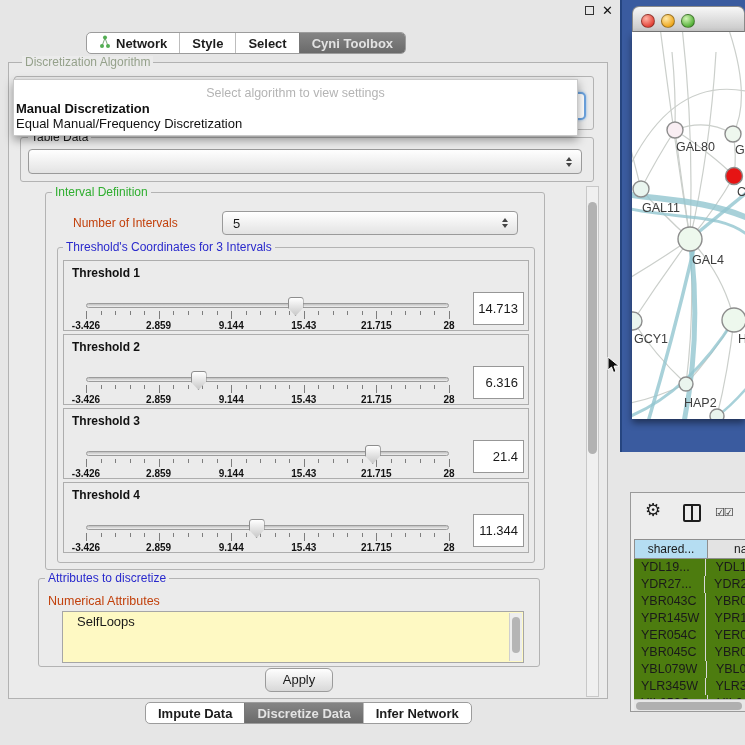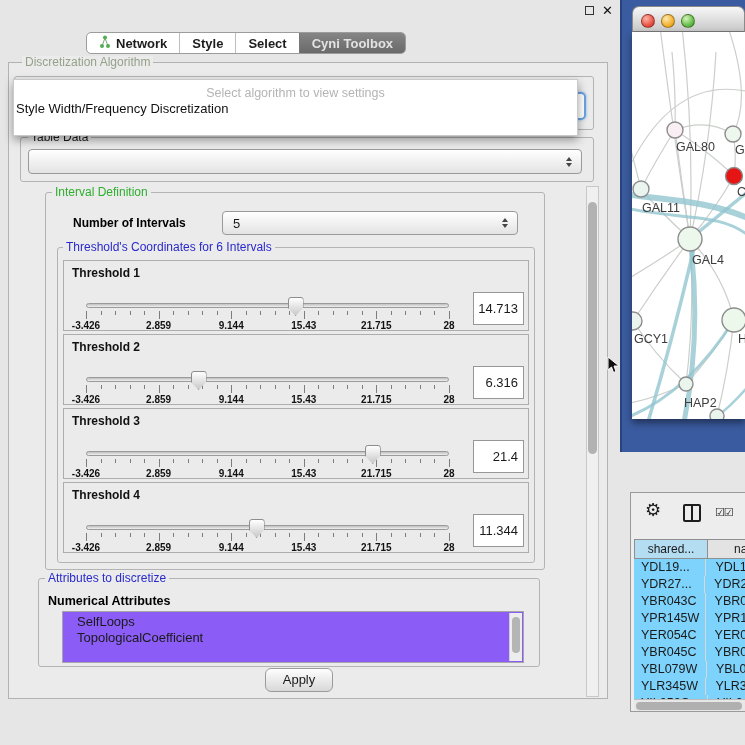--- a/index.html
+++ b/index.html
@@ -39,37 +39,37 @@
   .pop-hint{text-align:center;font-size:12.5px;color:#b4b4b4;line-height:15px}
   .pop-opt{font-size:13px;line-height:15px;padding-left:2px;color:#111}
   .pop-opt.hl{font-weight:bold}
 
   .focus-ring{left:26px;top:92px;width:560px;height:28px;border:2px solid #6ba2de;border-radius:5px;
               background:#fff;box-shadow:0 0 3px #86b6e8;z-index:10}
 
   .vscroll{left:586px;top:186px;width:13px;height:511px;background:#f0f0f0;border:1px solid #c8c8c8}
   .vthumb{left:588px;top:202px;width:9px;height:252px;border-radius:5px;background:#b2b2b2;z-index:5}
 
-  .bold-label{font-size:12px;font-weight:bold;color:#000000}
+  .bold-label{font-size:12px;font-weight:normal;color:#c2410c}
 
   
   .tpanel{position:absolute;left:63px;width:466px;height:71px;border:1px solid #adadad;background:#ebebeb;box-sizing:border-box}
   .ttitle{position:absolute;left:8px;top:5px;font-size:12px;font-weight:bold;color:#111}
   .track{position:absolute;left:22px;top:42px;width:363px;height:5px;border-radius:3px;
          background:linear-gradient(#bfbfbf,#f0f0f0);border:1px solid #9b9b9b;box-sizing:border-box}
   .thumb{position:absolute;top:36px;width:16px;height:19px;background:linear-gradient(#ffffff,#c9c9c9);
          border:1px solid #8d8d8d;border-radius:3px;box-sizing:border-box;
          clip-path:polygon(0 0,100% 0,100% 55%,50% 100%,0 55%)}
   .tick{position:absolute;top:50px;width:1px;height:4px;background:#7d7d7d}
   .tick.major{height:8px}
   .ticklabel{position:absolute;top:59px;transform:translateX(-50%);font-size:10px;font-weight:700;color:#111;white-space:nowrap}
   .vbox{position:absolute;left:409px;top:31px;width:51px;height:33px;background:#fff;border:1px solid #979797;
         font-size:13px;text-align:right;line-height:31px;padding-right:5px;box-sizing:border-box}
 
-  .listbox{left:62px;top:611px;width:462px;height:52px;background:#8b5cf6;border:1px solid #a6a6a6;overflow:hidden}
+  .listbox{left:62px;top:611px;width:462px;height:52px;background:#fef9c3;border:1px solid #a6a6a6;overflow:hidden}
   .listbox .item{font-size:13px;line-height:16px;padding-left:14px;white-space:nowrap}
   .list-scroll{position:absolute;right:1px;top:1px;width:12px;height:48px;background:#ededed;border-left:1px solid #cfcfcf}
   .list-thumb{position:absolute;right:2px;top:4px;width:8px;height:36px;border-radius:4px;background:#b5b5b5}
 
   .applybtn{left:265px;top:668px;width:68px;height:24px;background:linear-gradient(#fefefe,#d8d8d8);
             border:1px solid #9b9b9b;border-radius:6px;font-size:13px;text-align:center;line-height:22px}
 
   
   .net-frame{left:620px;top:0;width:125px;height:452px;background:#3a5b9f;border-left:2px solid #26457f}
   .mac-bar{left:632px;top:6px;width:113px;height:26px;border-radius:7px 7px 0 0;
@@ -84,21 +84,21 @@
   .tp-strip{left:620px;top:452px;width:125px;height:40px;background:#e4e4e4;border-top:1px solid #bdbdbd;
             font-size:13px;color:#222;line-height:38px;padding-left:25px}
   .tp-box{left:630px;top:492px;width:116px;height:220px;background:#ededed;border:1px solid #9a9a9a;overflow:hidden}
   .gear{position:absolute;left:14px;top:6px;font-size:18px;color:#1d1d1d}
   .split-ic{position:absolute;left:52px;top:11px;width:14px;height:14px;border:2px solid #1d1d1d;border-radius:2px}
   .split-ic:after{content:"";position:absolute;left:50%;top:0;width:2px;height:100%;background:#1d1d1d;transform:translateX(-50%)}
   .checks{position:absolute;left:84px;top:13px;font-size:11px;letter-spacing:-1px;color:#222}
   .th-cell{position:absolute;top:46px;height:20px;border:1px solid #8f8f8f;font-size:12px;line-height:18px;box-sizing:border-box}
   .th1{left:3px;width:74px;background:#b5ddf2;text-align:center}
   .th2{left:76px;width:84px;background:#e3e3e3;padding-left:26px}
-  .rows{position:absolute;left:3px;top:66px;width:112px;height:140px;background:#7dd3fc}
+  .rows{position:absolute;left:3px;top:66px;width:112px;height:140px;background:#4d7c0f}
   .trow{height:17px;font-size:12.5px;line-height:17px;display:flex;white-space:nowrap}
   .c1{width:74px;padding-left:7px;box-sizing:border-box;border-right:1px solid #d8d8d8;overflow:hidden}
   .c2{padding-left:9px;overflow:hidden}
   .hscroll{position:absolute;left:3px;top:206px;width:112px;height:12px;background:#e7e7e7;border-top:1px solid #bbb}
   .hthumb{position:absolute;left:2px;top:2px;width:106px;height:8px;border-radius:4px;background:#b0b0b0}
 
   .cursor{left:607px;top:356px;z-index:99}
 </style>
 </head>
 <body>
@@ -132,21 +132,22 @@
 
   <div class="abs panel"></div>
 
   <div class="abs group" style="left:14px;top:76px;width:580px;height:54px"></div>
   <div class="abs gtitle g-dim" style="left:22px;top:56px;z-index:3">Discretization Algorithm</div>
   <div class="abs focus-ring"></div>
 
   <div class="abs popup">
     <div class="pop-hint">Select algorithm to view settings</div>
     <div>
-        <div class="pop-opt">Style Width/Frequency Discretization</div>
+        <div class="pop-opt hl">Manual Discretization</div>
+        <div class="pop-opt">Equal Manual/Frequency Discretization</div>
       </div>
   </div>
 
   <div class="abs group" style="left:20px;top:137px;width:574px;height:45px"></div>
   <div class="abs gtitle" style="left:28px;top:131px">Table Data</div>
   <div class="abs combo" style="left:28px;top:149px;width:554px;height:25px">
     <span class="spin-arrows">
         <span class="arr-up"></span>
         <span class="arr-dn"></span>
       </span>
@@ -161,21 +162,21 @@
   <div class="abs bold-label" style="left:73px;top:216px">Number of Intervals</div>
   <div class="abs combo" style="left:222px;top:211px;width:296px;height:24px">
     <span>5</span>
     <span class="spin-arrows">
         <span class="arr-up"></span>
         <span class="arr-dn"></span>
       </span>
   </div>
 
   <div class="abs group" style="left:57px;top:247px;width:478px;height:316px"></div>
-  <div class="abs gtitle g-blue" style="left:63px;top:241px">Threshold's Coordinates for 6 Intervals</div>
+  <div class="abs gtitle g-blue" style="left:63px;top:241px">Threshold's Coordinates for 3 Intervals</div>
   <div>
       <div class="tpanel" style="top: 260px;">
         <div class="ttitle">Threshold 1</div>
         <div class="track"></div>
         <div class="tick major" style="left: 22px;"></div>
         <div class="tick" style="left: 36.52px;"></div>
         <div class="tick" style="left: 51.04px;"></div>
         <div class="tick" style="left: 65.56px;"></div>
         <div class="tick" style="left: 80.08px;"></div>
         <div class="tick major" style="left: 94.6px;"></div>
@@ -323,29 +324,39 @@
         <div class="vbox">11.344</div>
       </div>
     </div>
 
   <div class="abs group" style="left:38px;top:578px;width:502px;height:89px"></div>
   <div class="abs gtitle g-blue" style="left:45px;top:572px">Attributes to discretize</div>
   <div class="abs bold-label" style="left:48px;top:594px;font-size:12.5px">Numerical Attributes</div>
   <div class="abs listbox">
     <div style="padding-top:2px">
         <div class="item">SelfLoops</div>
-        <div class="item">TopologicalCoefficient</div>
       </div>
     <div class="list-scroll">
         <div class="list-thumb"></div>
       </div>
   </div>
 
   <div class="abs applybtn">Apply</div>
 
+  <div class="abs segbar" style="left:145px;top:702px">
+      <div class="seg">
+        <span>Impute Data</span>
+      </div>
+      <div class="seg sel">
+        <span>Discretize Data</span>
+      </div>
+      <div class="seg">
+        <span>Infer Network</span>
+      </div>
+    </div>
 
   <div class="abs net-frame"></div>
   <div class="abs mac-bar">
     <span class="light l-red"></span>
     <span class="light l-yellow"></span>
     <span class="light l-green"></span>
   </div>
   <div class="abs net-canvas">
     <svg width="113" height="387" viewBox="0 0 113 387">
         <path d="M -6 142 Q 40 42 118 60" fill="none" stroke="#cbcfcb" stroke-width="1.2"></path>

